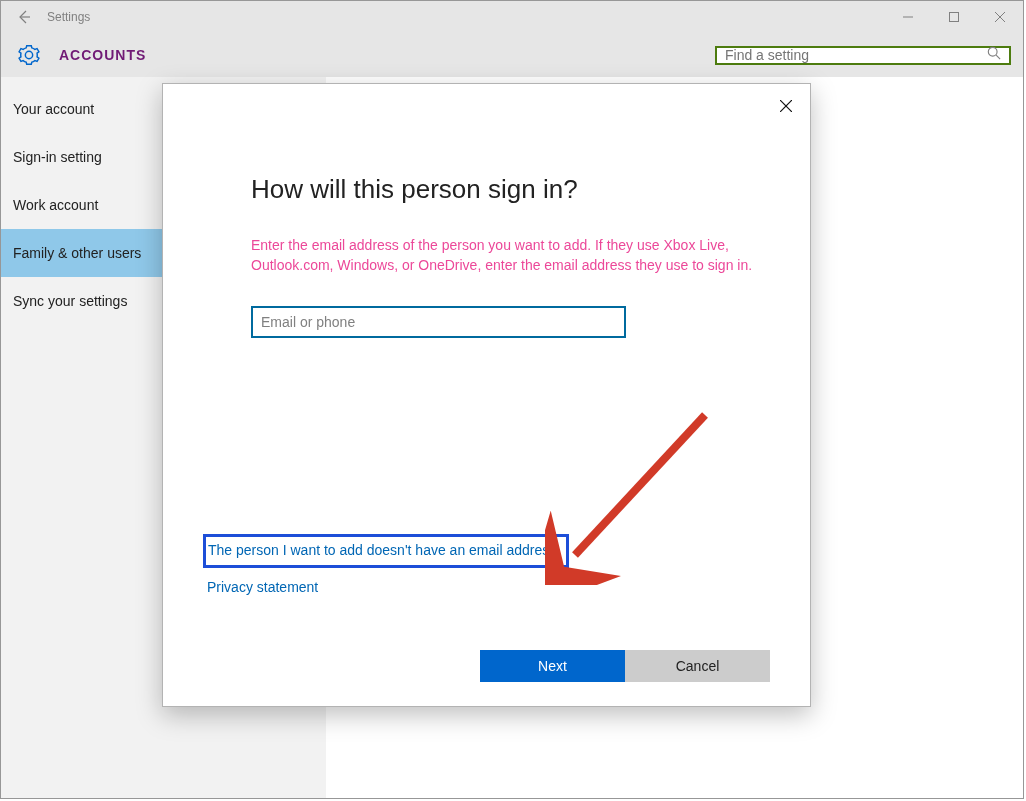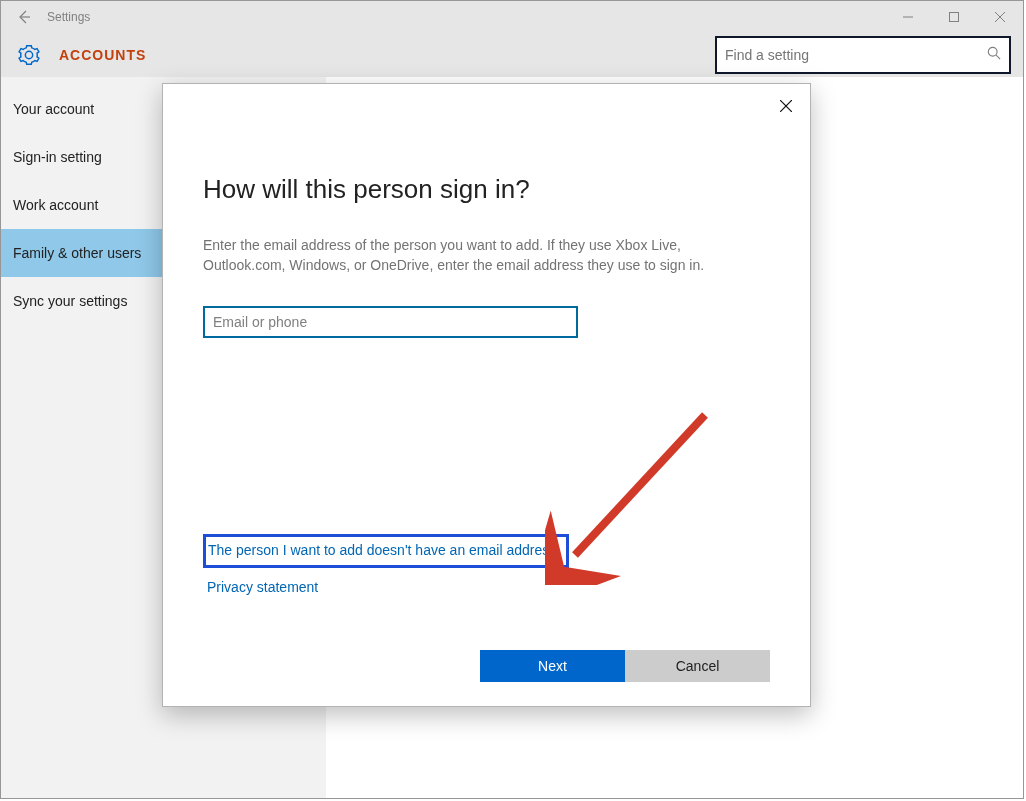--- a/index.html
+++ b/index.html
@@ -10,38 +10,38 @@
   
   .titlebar { height:32px; background:#e6e6e6; display:flex; align-items:center; }
   .back-btn { width:46px; height:32px; display:flex; align-items:center; justify-content:center; color:#808080; font-size:16px; }
   .title { color:#808080; font-size:12px; }
   .win-controls { margin-left:auto; display:flex; }
   .win-btn { width:46px; height:32px; display:flex; align-items:center; justify-content:center; color:#808080; }
 
   
   .header { height:44px; display:flex; align-items:center; padding:0 12px 0 12px; background:#e6e6e6; }
   .gear { width:24px; height:24px; display:flex; align-items:center; justify-content:center; margin-left:4px; }
-  .section-title { font-size:14px; font-weight:600; letter-spacing:1px; color:#c2410c; margin-left:18px; }
-  .search-wrap { margin-left:auto; width:296px; height:38px; border:2px solid #0f172a; background:#fff; display:flex; align-items:center; padding:0 8px; margin-right:0; }
+  .section-title { font-size:14px; font-weight:600; letter-spacing:1px; color:#701a75; margin-left:18px; }
+  .search-wrap { margin-left:auto; width:296px; height:19px; border:2px solid #4d7c0f; background:#fff; display:flex; align-items:center; padding:0 8px; margin-right:0; }
   .search-wrap input { flex:1; border:none; outline:none; font-size:14px; background:transparent; }
   .search-icon { color:#808080; }
 
   
   .body { display:flex; height:calc(100% - 76px); background:#fff; }
   .sidebar { width:325px; background:#f2f2f2; padding-top:8px; }
   .side-item { height:48px; display:flex; align-items:center; padding-left:12px; font-size:14px; color:#222; }
   .side-item.selected { background:#8fc8e9; }
   .content { flex:1; background:#fff; }
 
   
   .dialog { position:absolute; left:162px; top:83px; width:649px; height:624px; background:#fff; border:1px solid #b3b3b3; box-shadow:0 8px 24px rgba(0,0,0,0.25); }
   .dialog-close { position:absolute; top:8px; right:10px; width:28px; height:28px; display:flex; align-items:center; justify-content:center; font-size:14px; color:#111; }
-  .dialog-body { padding:90px 40px 0 40px; }
+  .dialog-body { padding:90px 40px 0 40px;margin-left:48px; }
   .dialog-title { font-size:26px; font-weight:400; color:#222; margin-bottom:30px; }
-  .dialog-text { font-size:14px; color:#737373; line-height:1.45; max-width:540px; margin-bottom:30px; }
+  .dialog-text { font-size:14px; color:#ec4899; line-height:1.45; max-width:540px; margin-bottom:30px; }
   .email-input { width:375px; height:32px; border:2px solid #006a9e; padding:0 8px; font-size:14px; outline:none; }
   .email-input::placeholder { color:#808080; }
 
   .dialog-links { position:absolute; left:40px; bottom:110px; }
   .highlight-box { border:3px solid #1d4ed8; padding:4px 10px 6px 2px; display:inline-block;margin-top:40px; }
   .link { color:#0066b4; font-size:14px; text-decoration:none; display:inline-block; }
   .privacy { margin-top:10px; margin-left:4px; }
 
   .dialog-buttons { position:absolute; right:40px; bottom:24px; display:flex; gap:0; }
   .btn { width:145px; height:32px; border:none; font-size:14px; }

